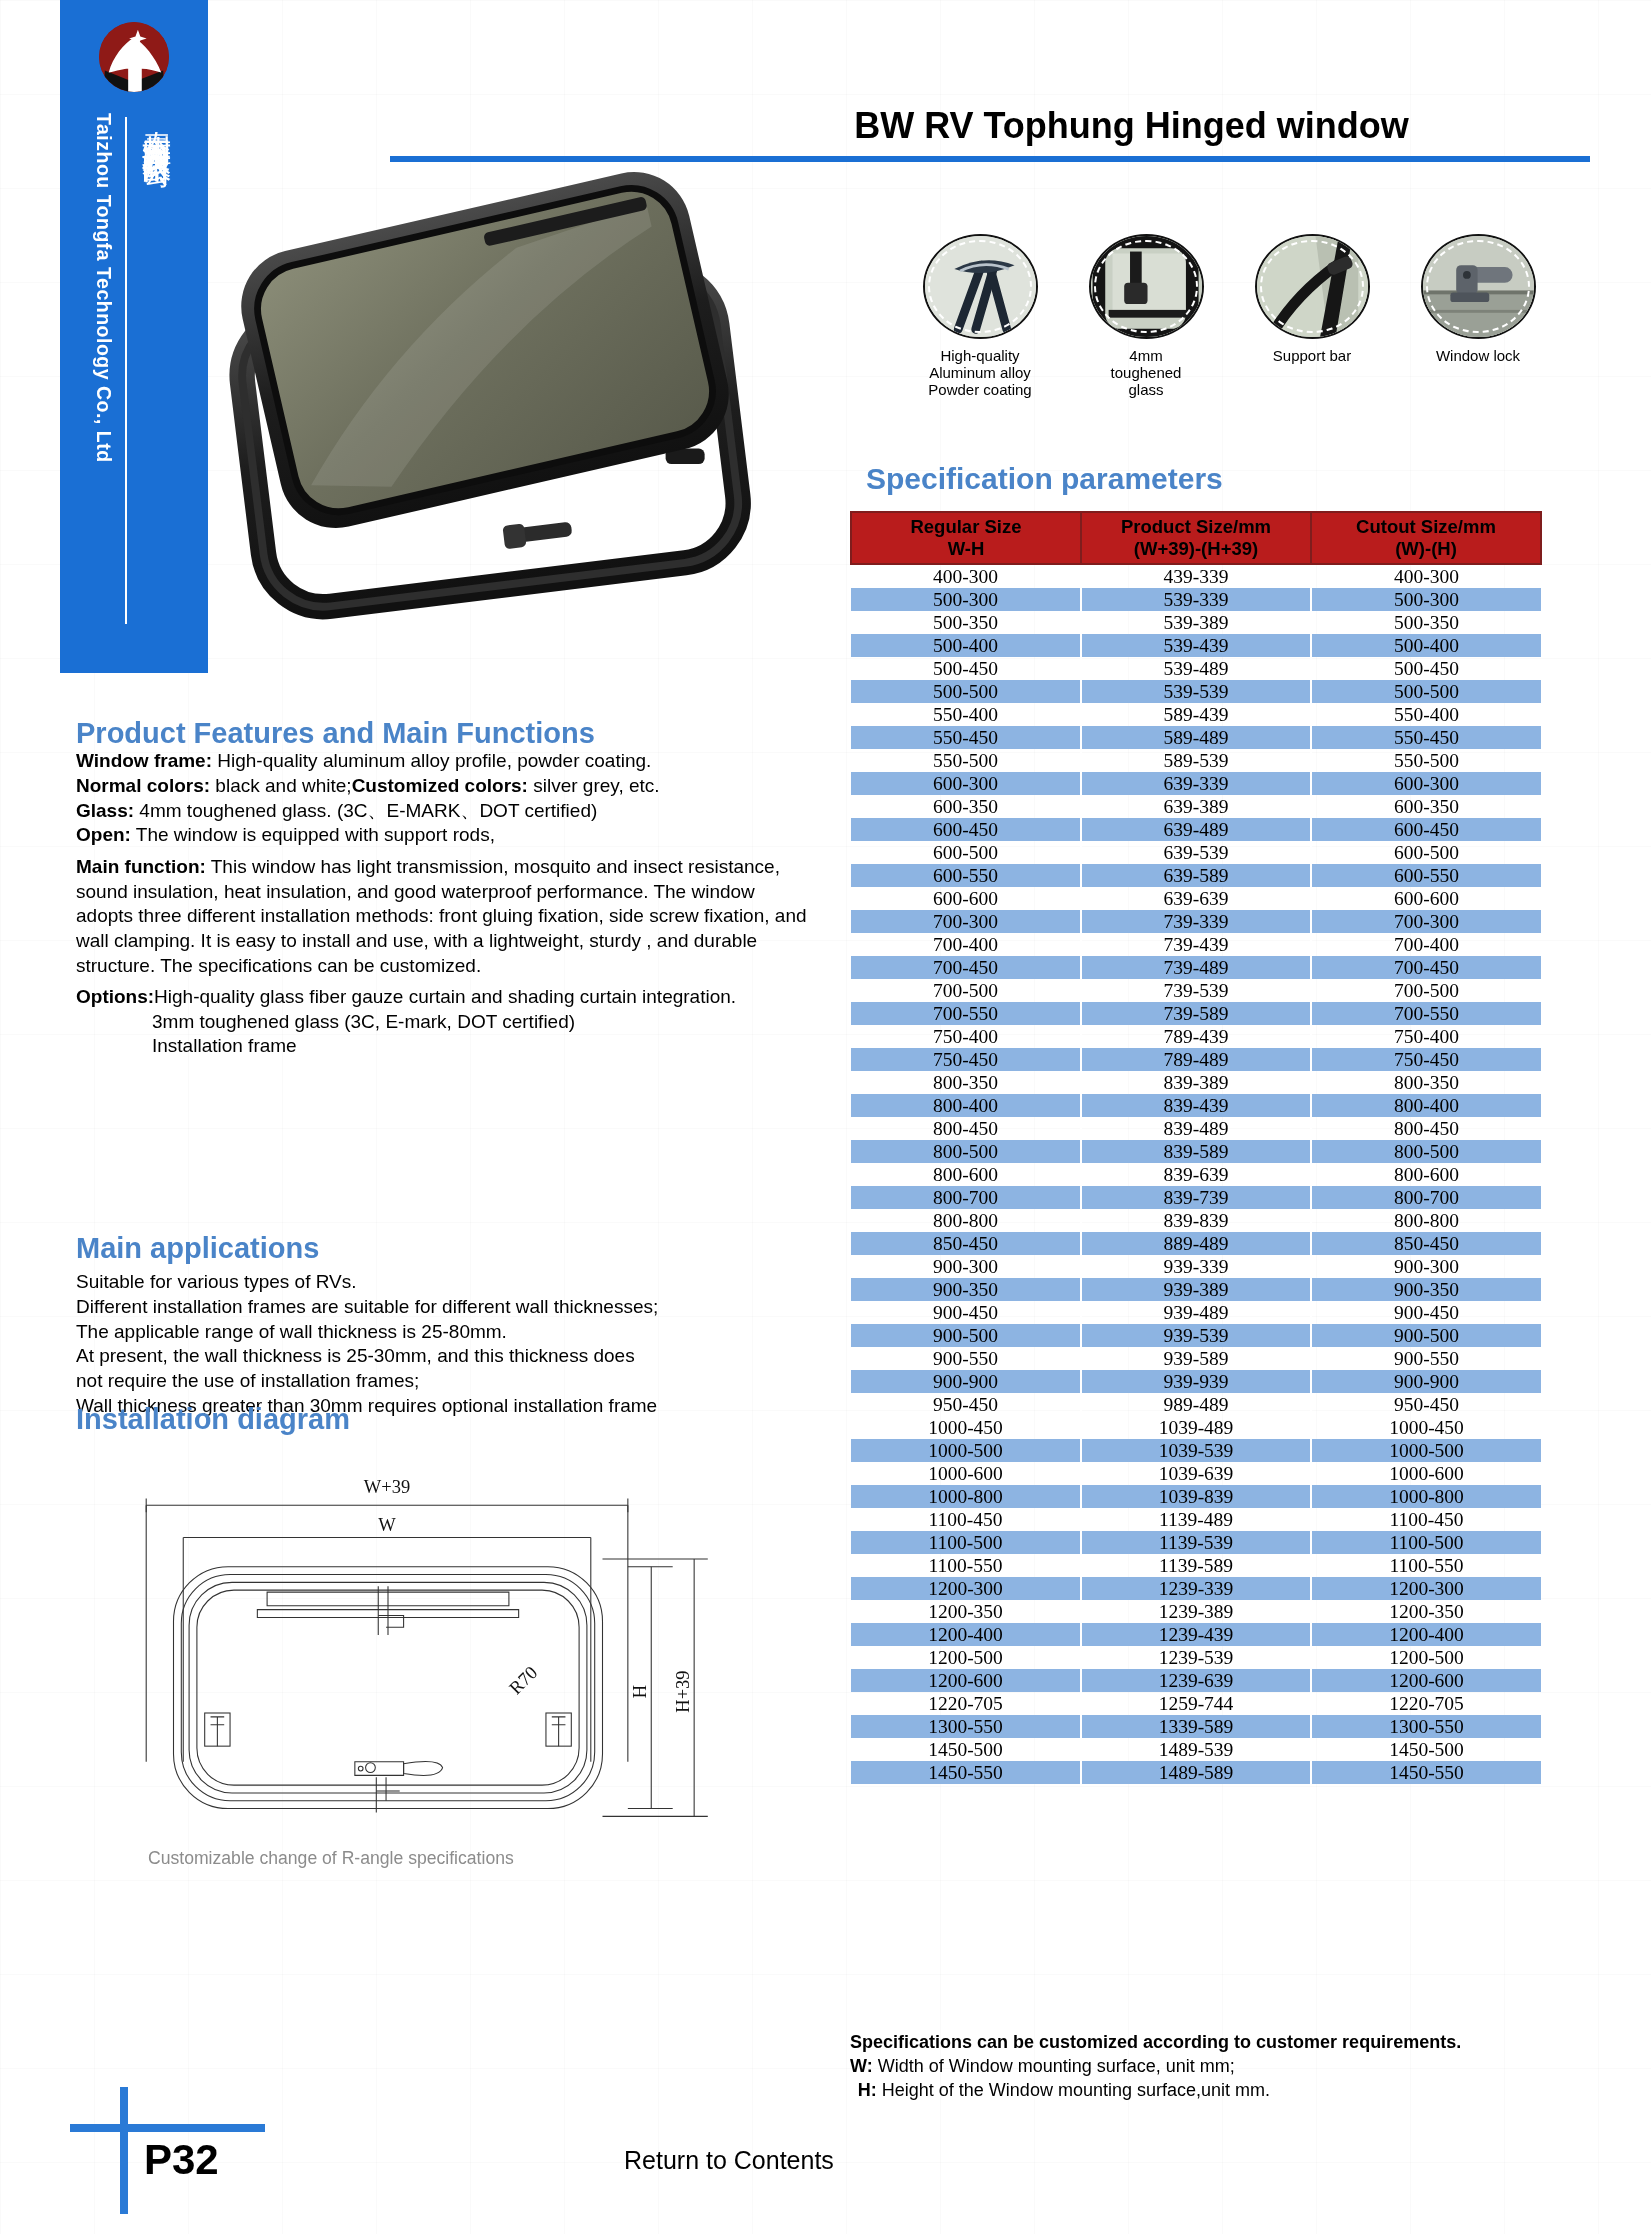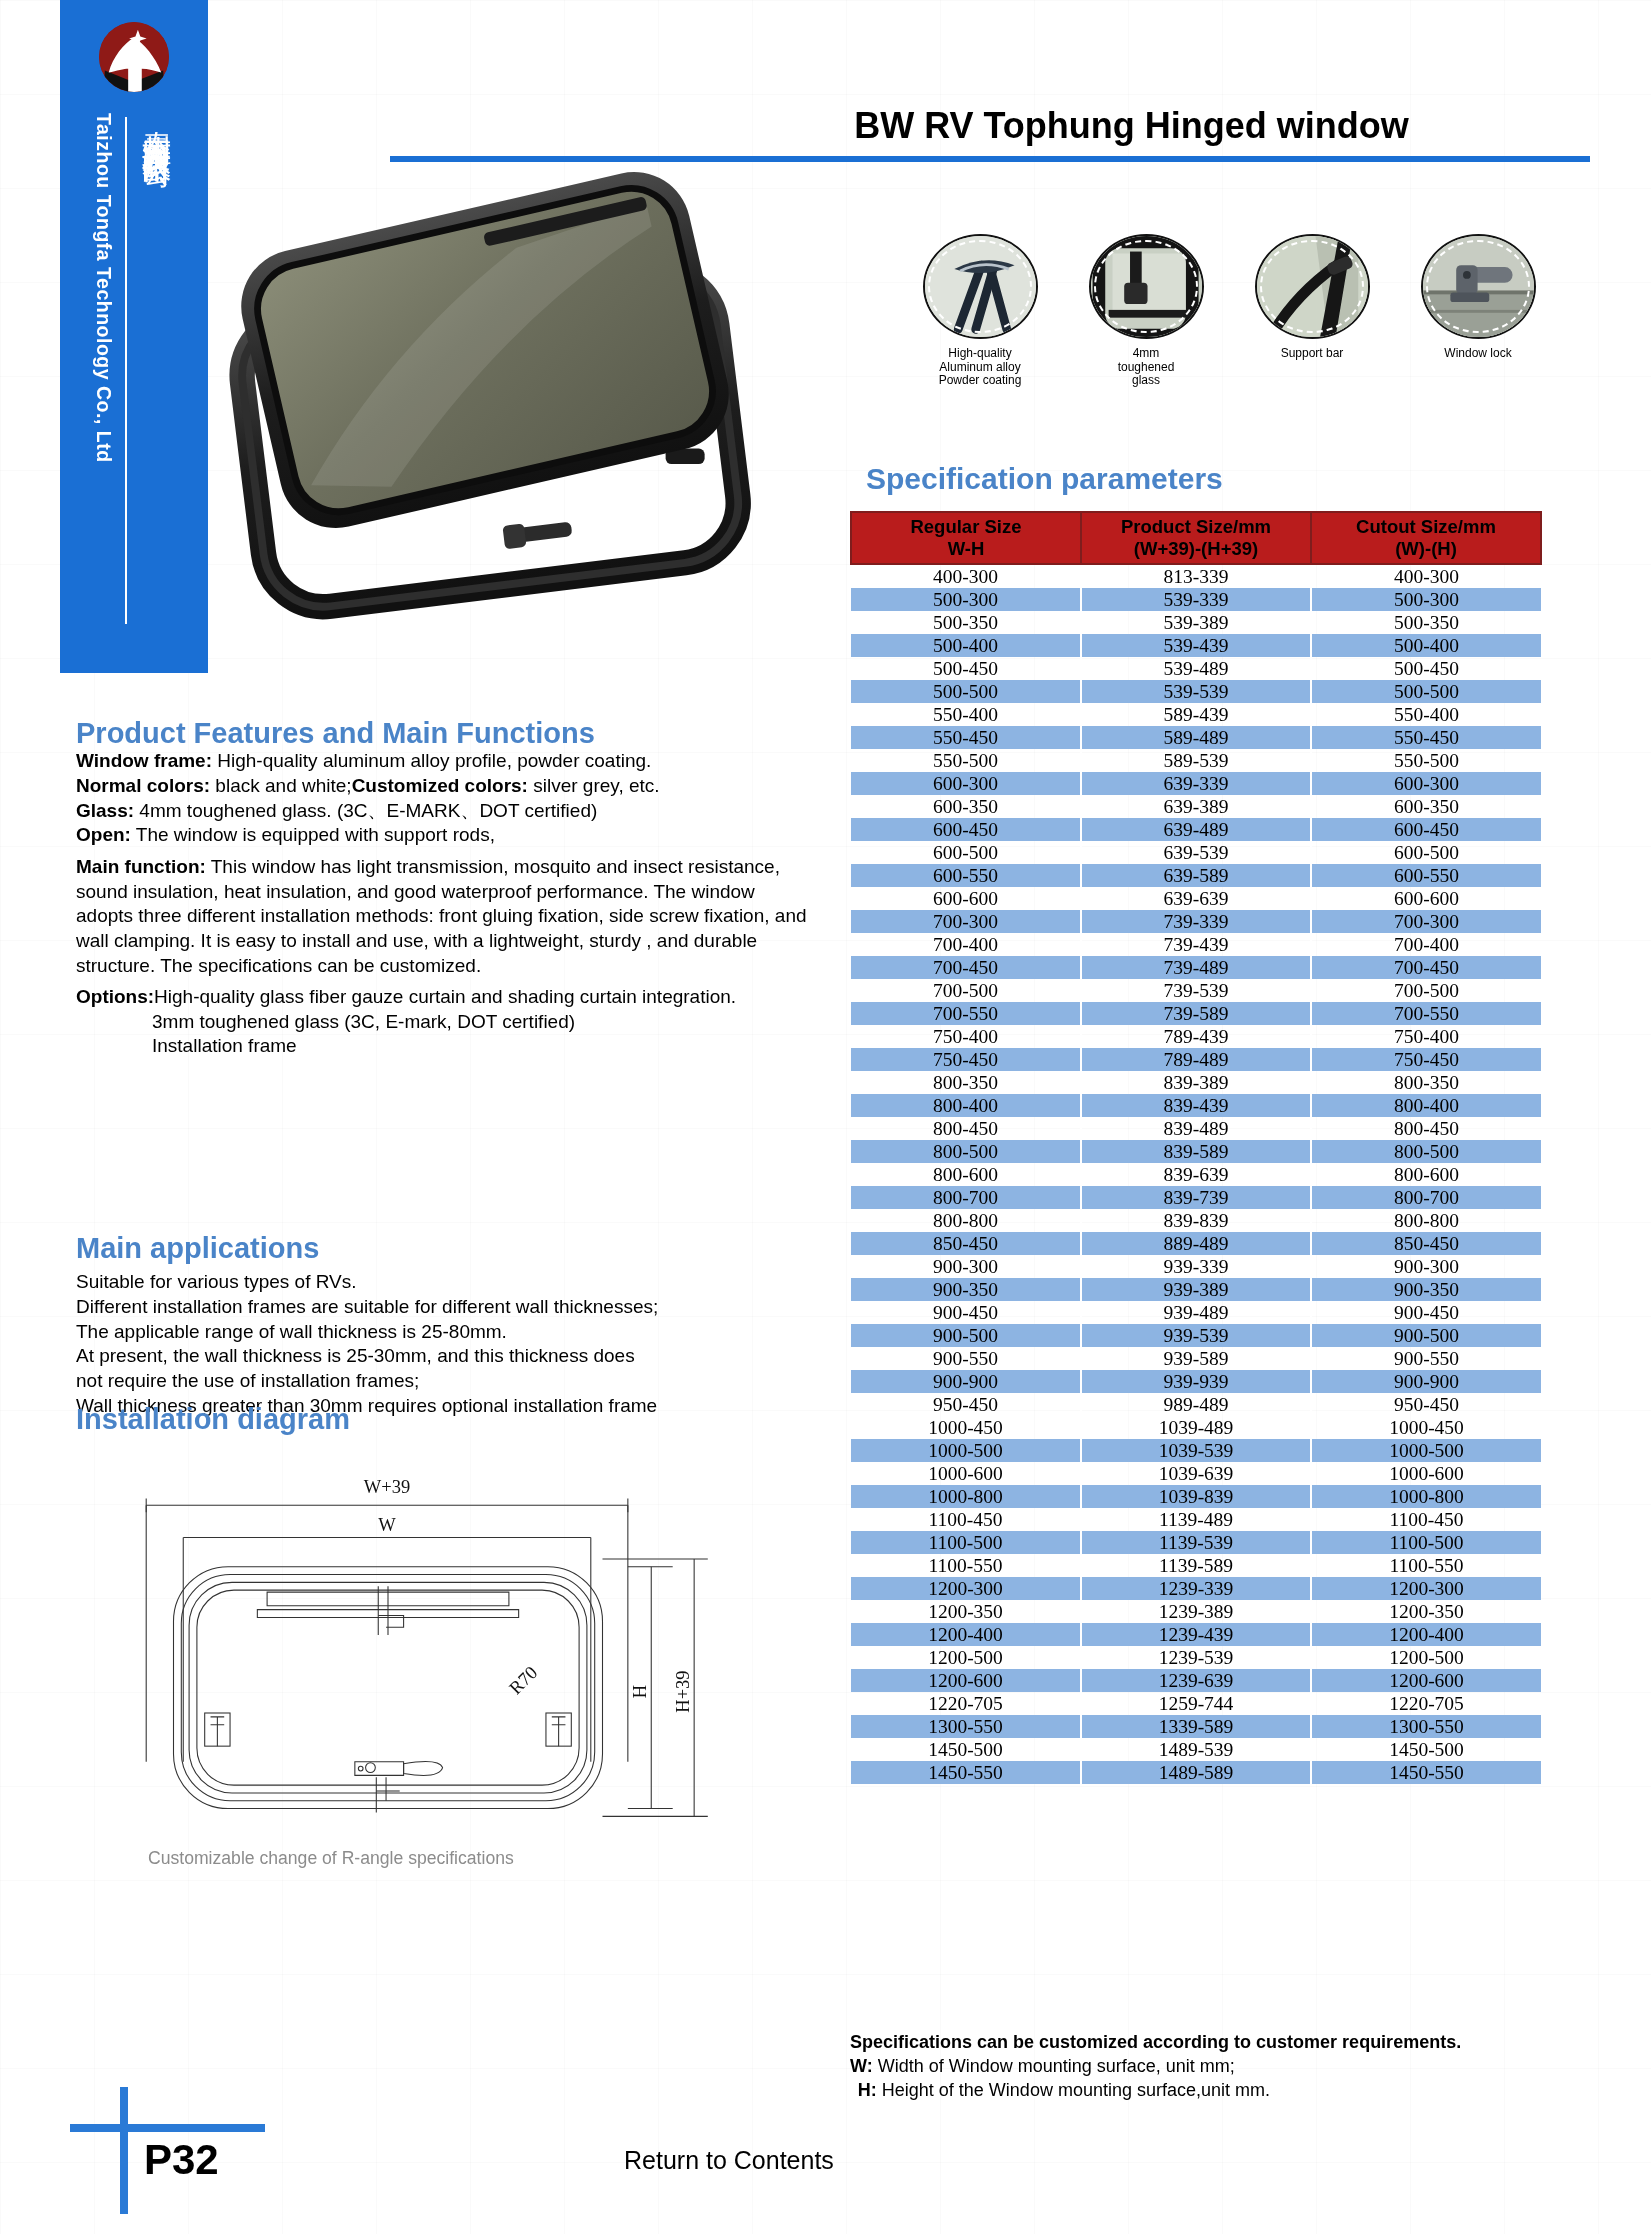--- a/index.html
+++ b/index.html
@@ -103,21 +103,21 @@
     background: #d8ddd6;
   }
   .feature-oval::after {
     content: "";
     position: absolute; left: 3.9px; top: 3.9px; right: 3.9px; bottom: 3.9px;
     border: 2px dashed #fff; border-radius: 50%;
     pointer-events: none;
   }
   .feature-oval svg { position: absolute; left: 0; top: 0; }
   .feature-label {
-    font-size: 12px; color: #000; line-height: 1.15;
+    font-size: 15px; color: #000; line-height: 1.15;
   }
 
   
   .spec-heading {
     position: absolute;
     left: 866px; top: 462px;
     font-size: 30px; font-weight: bold; color: #4a84c8;
   }
   .spec-table {
     position: absolute;
@@ -467,21 +467,21 @@
         <span>Product Size/mm</span><br><span>(W+39)-(H+39)</span>
       </th>
       <th>
         <span>Cutout Size/mm</span><br><span>(W)-(H)</span>
       </th>
     </tr>
   </thead>
   <tbody id="spec-body">
       <tr>
         <td>400-300</td>
-        <td>813-339</td>
+        <td>439-339</td>
         <td>400-300</td>
       </tr>
       <tr class="alt">
         <td>500-300</td>
         <td>539-339</td>
         <td>500-300</td>
       </tr>
       <tr>
         <td>500-350</td>
         <td>539-389</td>

